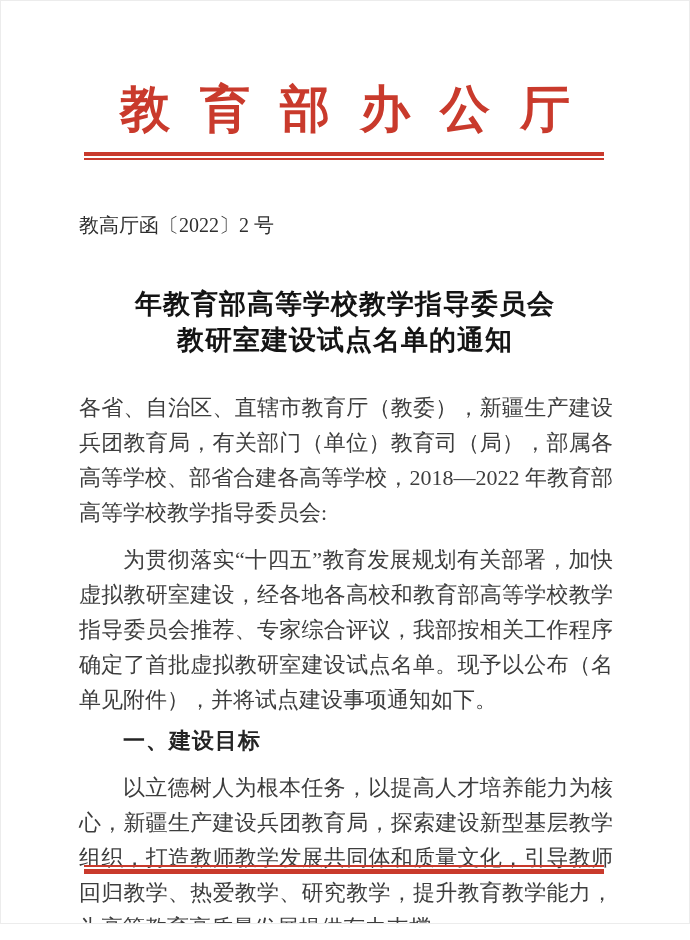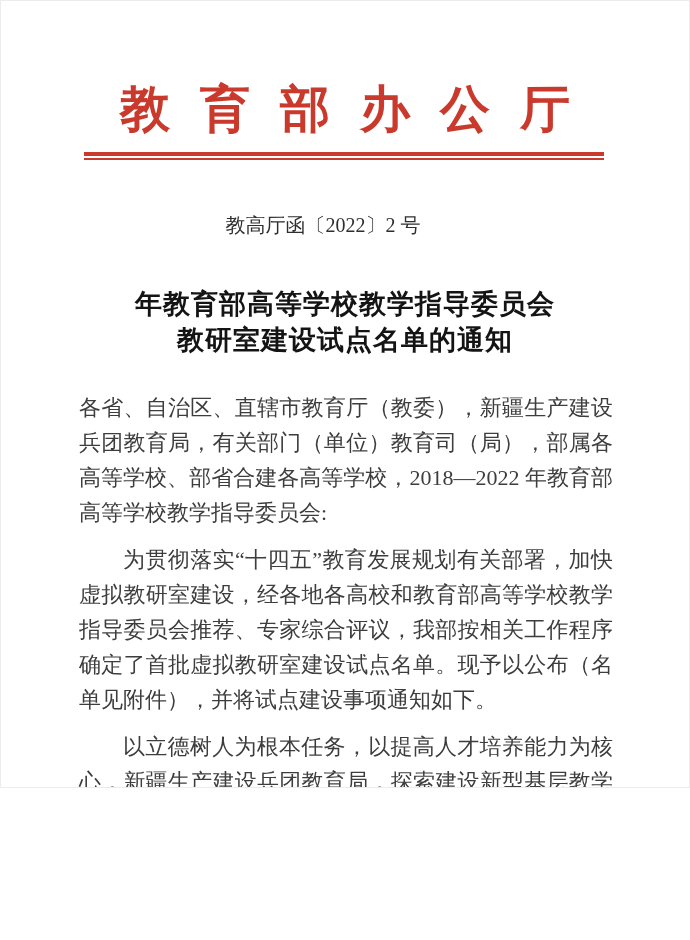--- a/index.html
+++ b/index.html
@@ -7,21 +7,21 @@
     --body-text: #3d3d3d;
     --title-text: #141414;
   }
   * { margin: 0; padding: 0; box-sizing: border-box; }
   html, body { background: #ffffff; }
   body { font-family: "Liberation Serif", "DejaVu Serif", serif; }
 
   .page {
     position: relative;
     width: 690px;
-    height: 788px;
+    height: 924px;
     background: #ffffff;
     border: 1px solid #ececec;
     overflow: hidden;
   }
 
   
   .letterhead {
     position: absolute;
     top: 80px;
     left: 0;
@@ -47,21 +47,21 @@
   .rule .gap   { height: 2px; background: transparent; }
   .rule-bottom .thick { height: 5px; }
 
   
   .doc-number {
     position: absolute;
     top: 209px;
     left: 78px;
     width: 534px;
     padding-right: 46px;
-    text-align: center;
+    text-align: left;
     font-size: 20px;
     line-height: 30px;
     color: #2e2e2e;
   }
 
   
   .title {
     position: absolute;
     top: 285px;
     left: 0;
@@ -112,20 +112,21 @@
   <div class="doc-number">教高厅函〔2022〕2 号</div>
 
   <div class="title">
     <div>年教育部高等学校教学指导委员会</div>
     <div>教研室建设试点名单的通知</div>
   </div>
 
   <div class="body-block">
     <p class="salutation">各省、自治区、直辖市教育厅（教委），新疆生产建设兵团教育局，有关部门（单位）教育司（局），部属各高等学校、部省合建各高等学校，2018—2022 年教育部高等学校教学指导委员会:</p>
     <p class="indent">为贯彻落实“十四五”教育发展规划有关部署，加快虚拟教研室建设，经各地各高校和教育部高等学校教学指导委员会推荐、专家综合评议，我部按相关工作程序确定了首批虚拟教研室建设试点名单。现予以公布（名单见附件），并将试点建设事项通知如下。</p>
+    <p class="heading">一、建设目标</p>
     <p class="indent">以立德树人为根本任务，以提高人才培养能力为核心，新疆生产建设兵团教育局，探索建设新型基层教学组织，打造教师教学发展共同体和质量文化，引导教师回归教学、热爱教学、研究教学，提升教育教学能力，为高等教育高质量发展提供有力支撑。</p>
   </div>
 
   <div class="rule rule-bottom">
     <div class="bar thin"></div>
     <div class="bar gap"></div>
     <div class="bar thick"></div>
   </div>
 
 </div>

